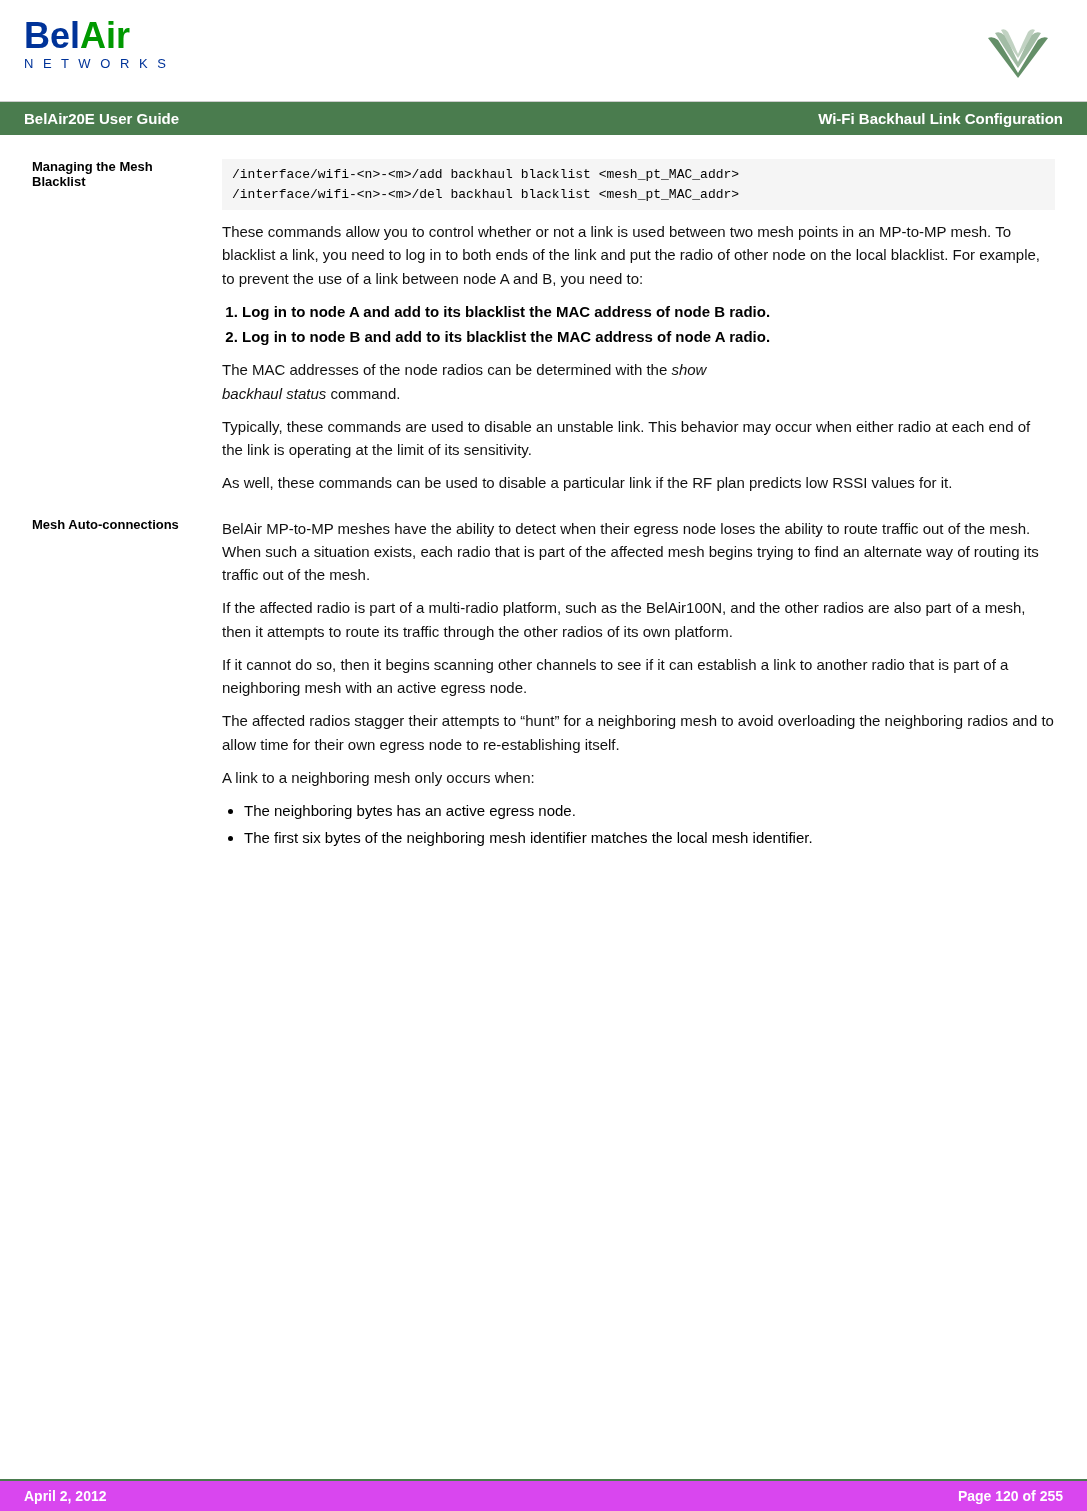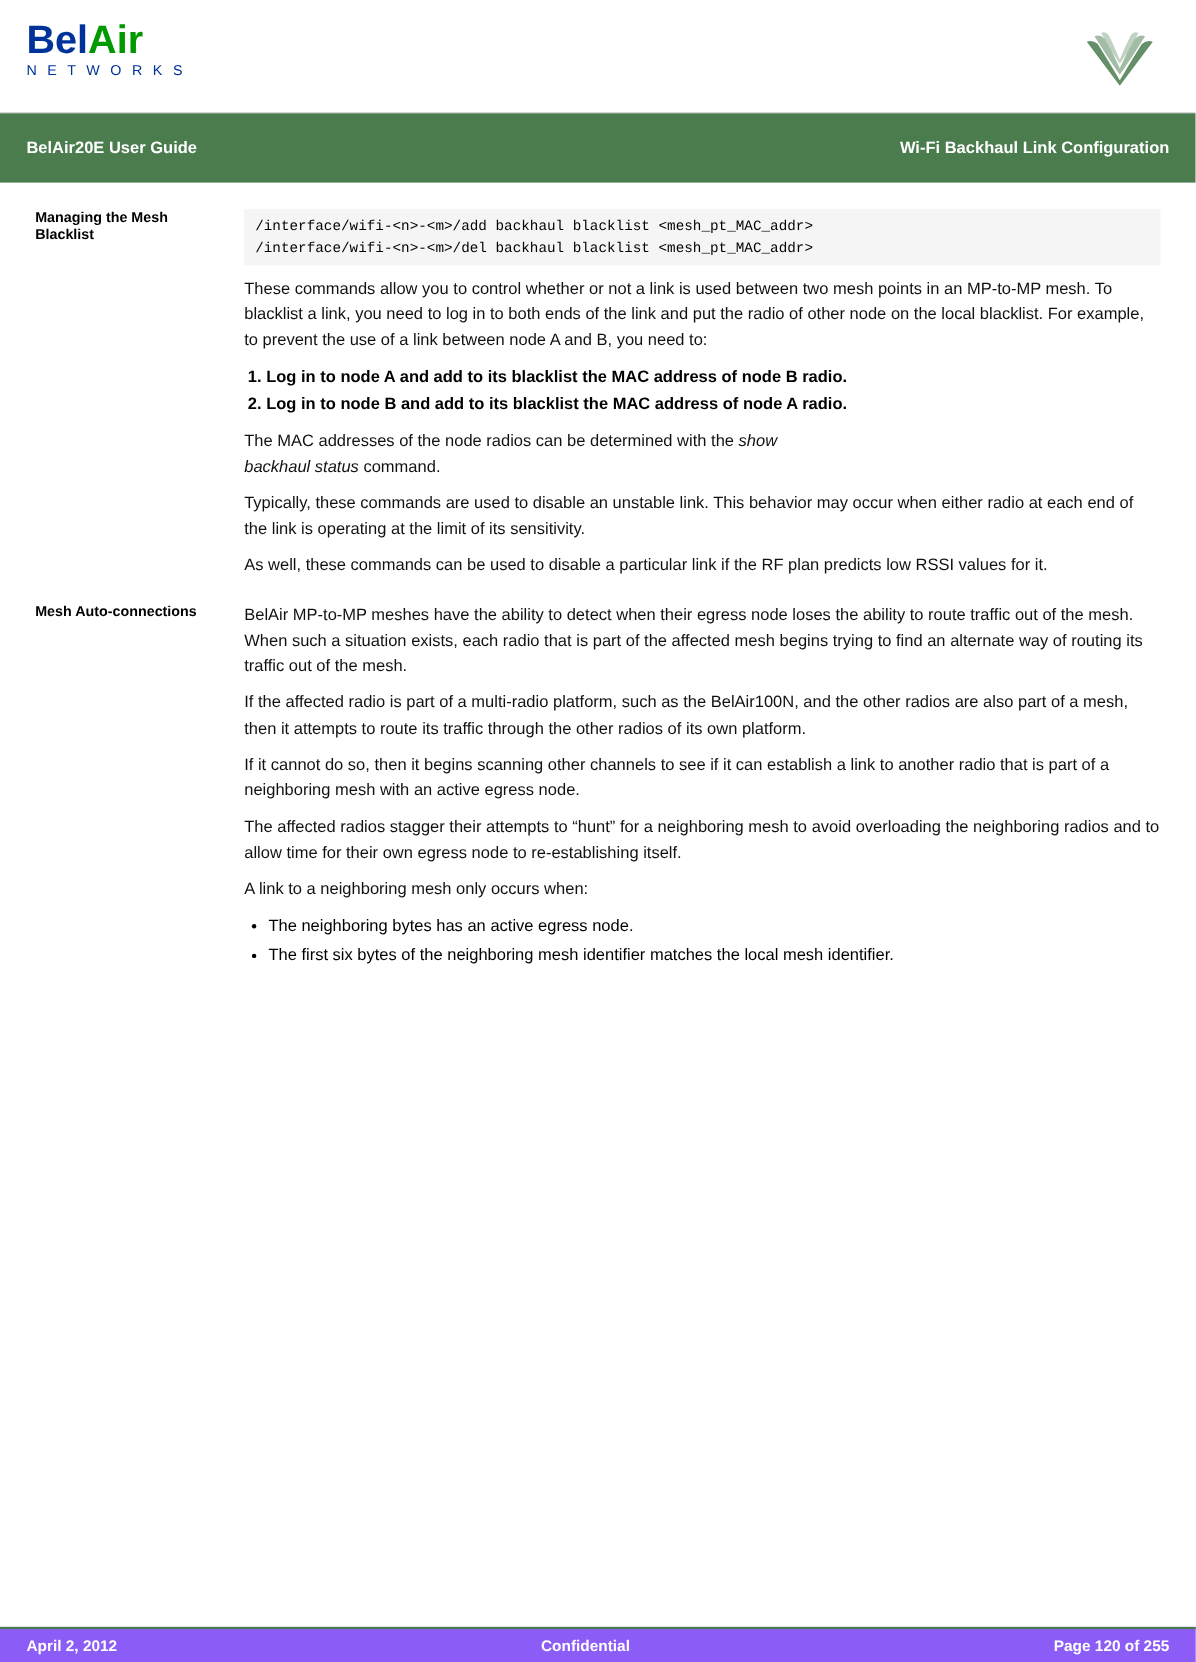--- a/index.html
+++ b/index.html
@@ -47,21 +47,21 @@
       height: 70px;
     }
 
     
     .page-banner {
       display: flex;
       justify-content: space-between;
       align-items: center;
       background: #4a7c4e;
       color: #fff;
-      padding: 23px 24px;
+      padding: 8px 24px;
       font-size: 15px;
       font-weight: bold;
       margin-bottom: 0;
       text-align: center;
     }
 
     
     .page-content {
       padding: 20px 24px 20px 24px;
     }
@@ -128,21 +128,21 @@
       margin-bottom: 4px;
     }
 
     
     .page-footer {
       position: absolute;
       bottom: 0;
       left: 0;
       right: 0;
       border-top: 2px solid #4a7c4e;
-      background: #8b5cf6;
+      background: #d946ef;
       color: #fff;
       display: flex;
       justify-content: space-between;
       align-items: center;
       padding: 7px 24px;
       font-size: 14px;
       font-weight: bold;
     }
 
     .footer-center {
@@ -240,16 +240,15 @@
     </tbody>
   </table>
 </div>
 
 <div class="bottom-area">
   <div class="footer-doc-row">
     <span>Document Number BDTM02201-A01 Standard</span>
   </div>
   <div class="page-footer">
     <span>April 2, 2012</span>
-    <span class="footer-center">Confidential</span>
     <span>Page 120 of 255</span>
   </div>
 </div>
 
 </body></html>

